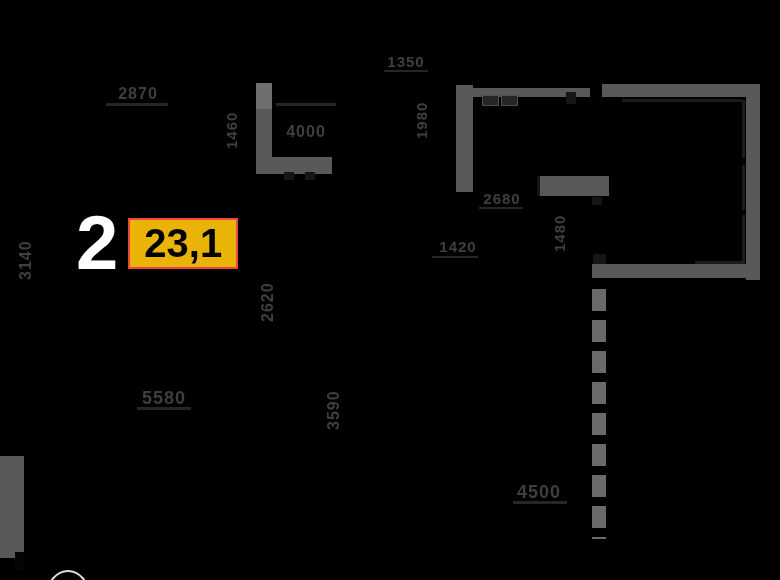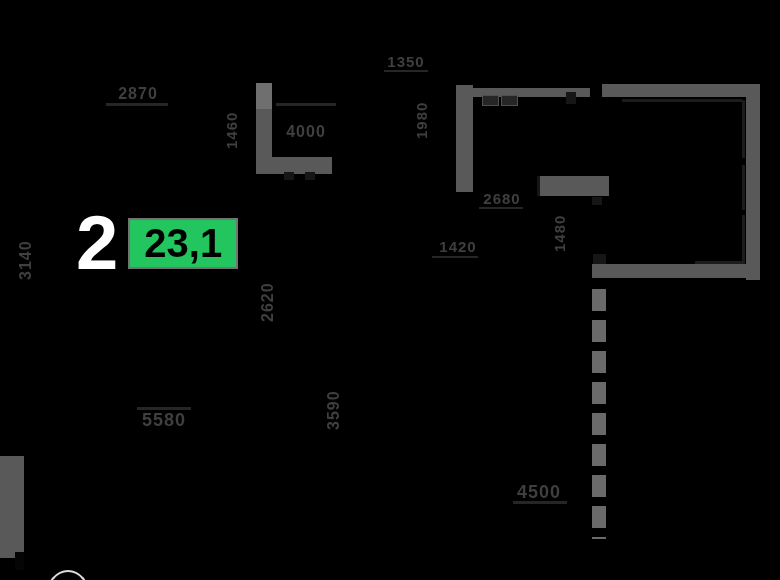--- a/index.html
+++ b/index.html
@@ -53,21 +53,21 @@
   }
   .dimline { position: absolute; background: #262626; }
 
   
   .badge { position: absolute; left: 76px; top: 209px; display: flex; align-items: center; }
   .badge-num {
     color: #ffffff; font-size: 76px; font-weight: bold; line-height: 0.9;
     margin-right: 10px;
   }
   .badge-box {
-    background: #22c55e; border: 2px solid #737373; width: 106px;
+    background: #eab308; border: 2px solid #ef4444; width: 106px;
     box-sizing: content-box;
   }
   .badge-cell {
     height: 47px; display: flex; align-items: center; justify-content: center;
     color: #000000; font-size: 40px; font-weight: bold; line-height: 1;
   }
   .badge-cell.bottom { border-top: 2px solid #8f8f8f; }
 </style>
 </head>
 <body>
@@ -122,21 +122,21 @@
   <div class="dim vdim" style="left:259px; top:272px; height:60px;">2620</div>
 
   <div class="dim small" style="left:476px; top:191px; width:52px;">2680</div>
   <div class="dimline" style="left:479px; top:207px; width:44px; height:2px;"></div>
 
   <div class="dim small" style="left:430px; top:239px; width:56px;">1420</div>
   <div class="dimline" style="left:432px; top:256px; width:46px; height:2px;"></div>
 
   <div class="dim small vdim" style="left:552px; top:208px; height:50px;">1480</div>
 
-  <div class="dim big" style="left:133px; top:389px; width:62px;margin-top:22px;">5580</div>
+  <div class="dim big" style="left:133px; top:389px; width:62px;">5580</div>
   <div class="dimline" style="left:137px; top:407px; width:54px; height:3px;"></div>
 
   <div class="dim vdim" style="left:325px; top:379px; height:63px;">3590</div>
 
   <div class="dim big" style="left:508px; top:483px; width:62px;">4500</div>
   <div class="dimline" style="left:513px; top:501px; width:54px; height:3px;"></div>
 
   <div class="badge">
     <div class="badge-num">2</div>
     <div class="badge-box">

